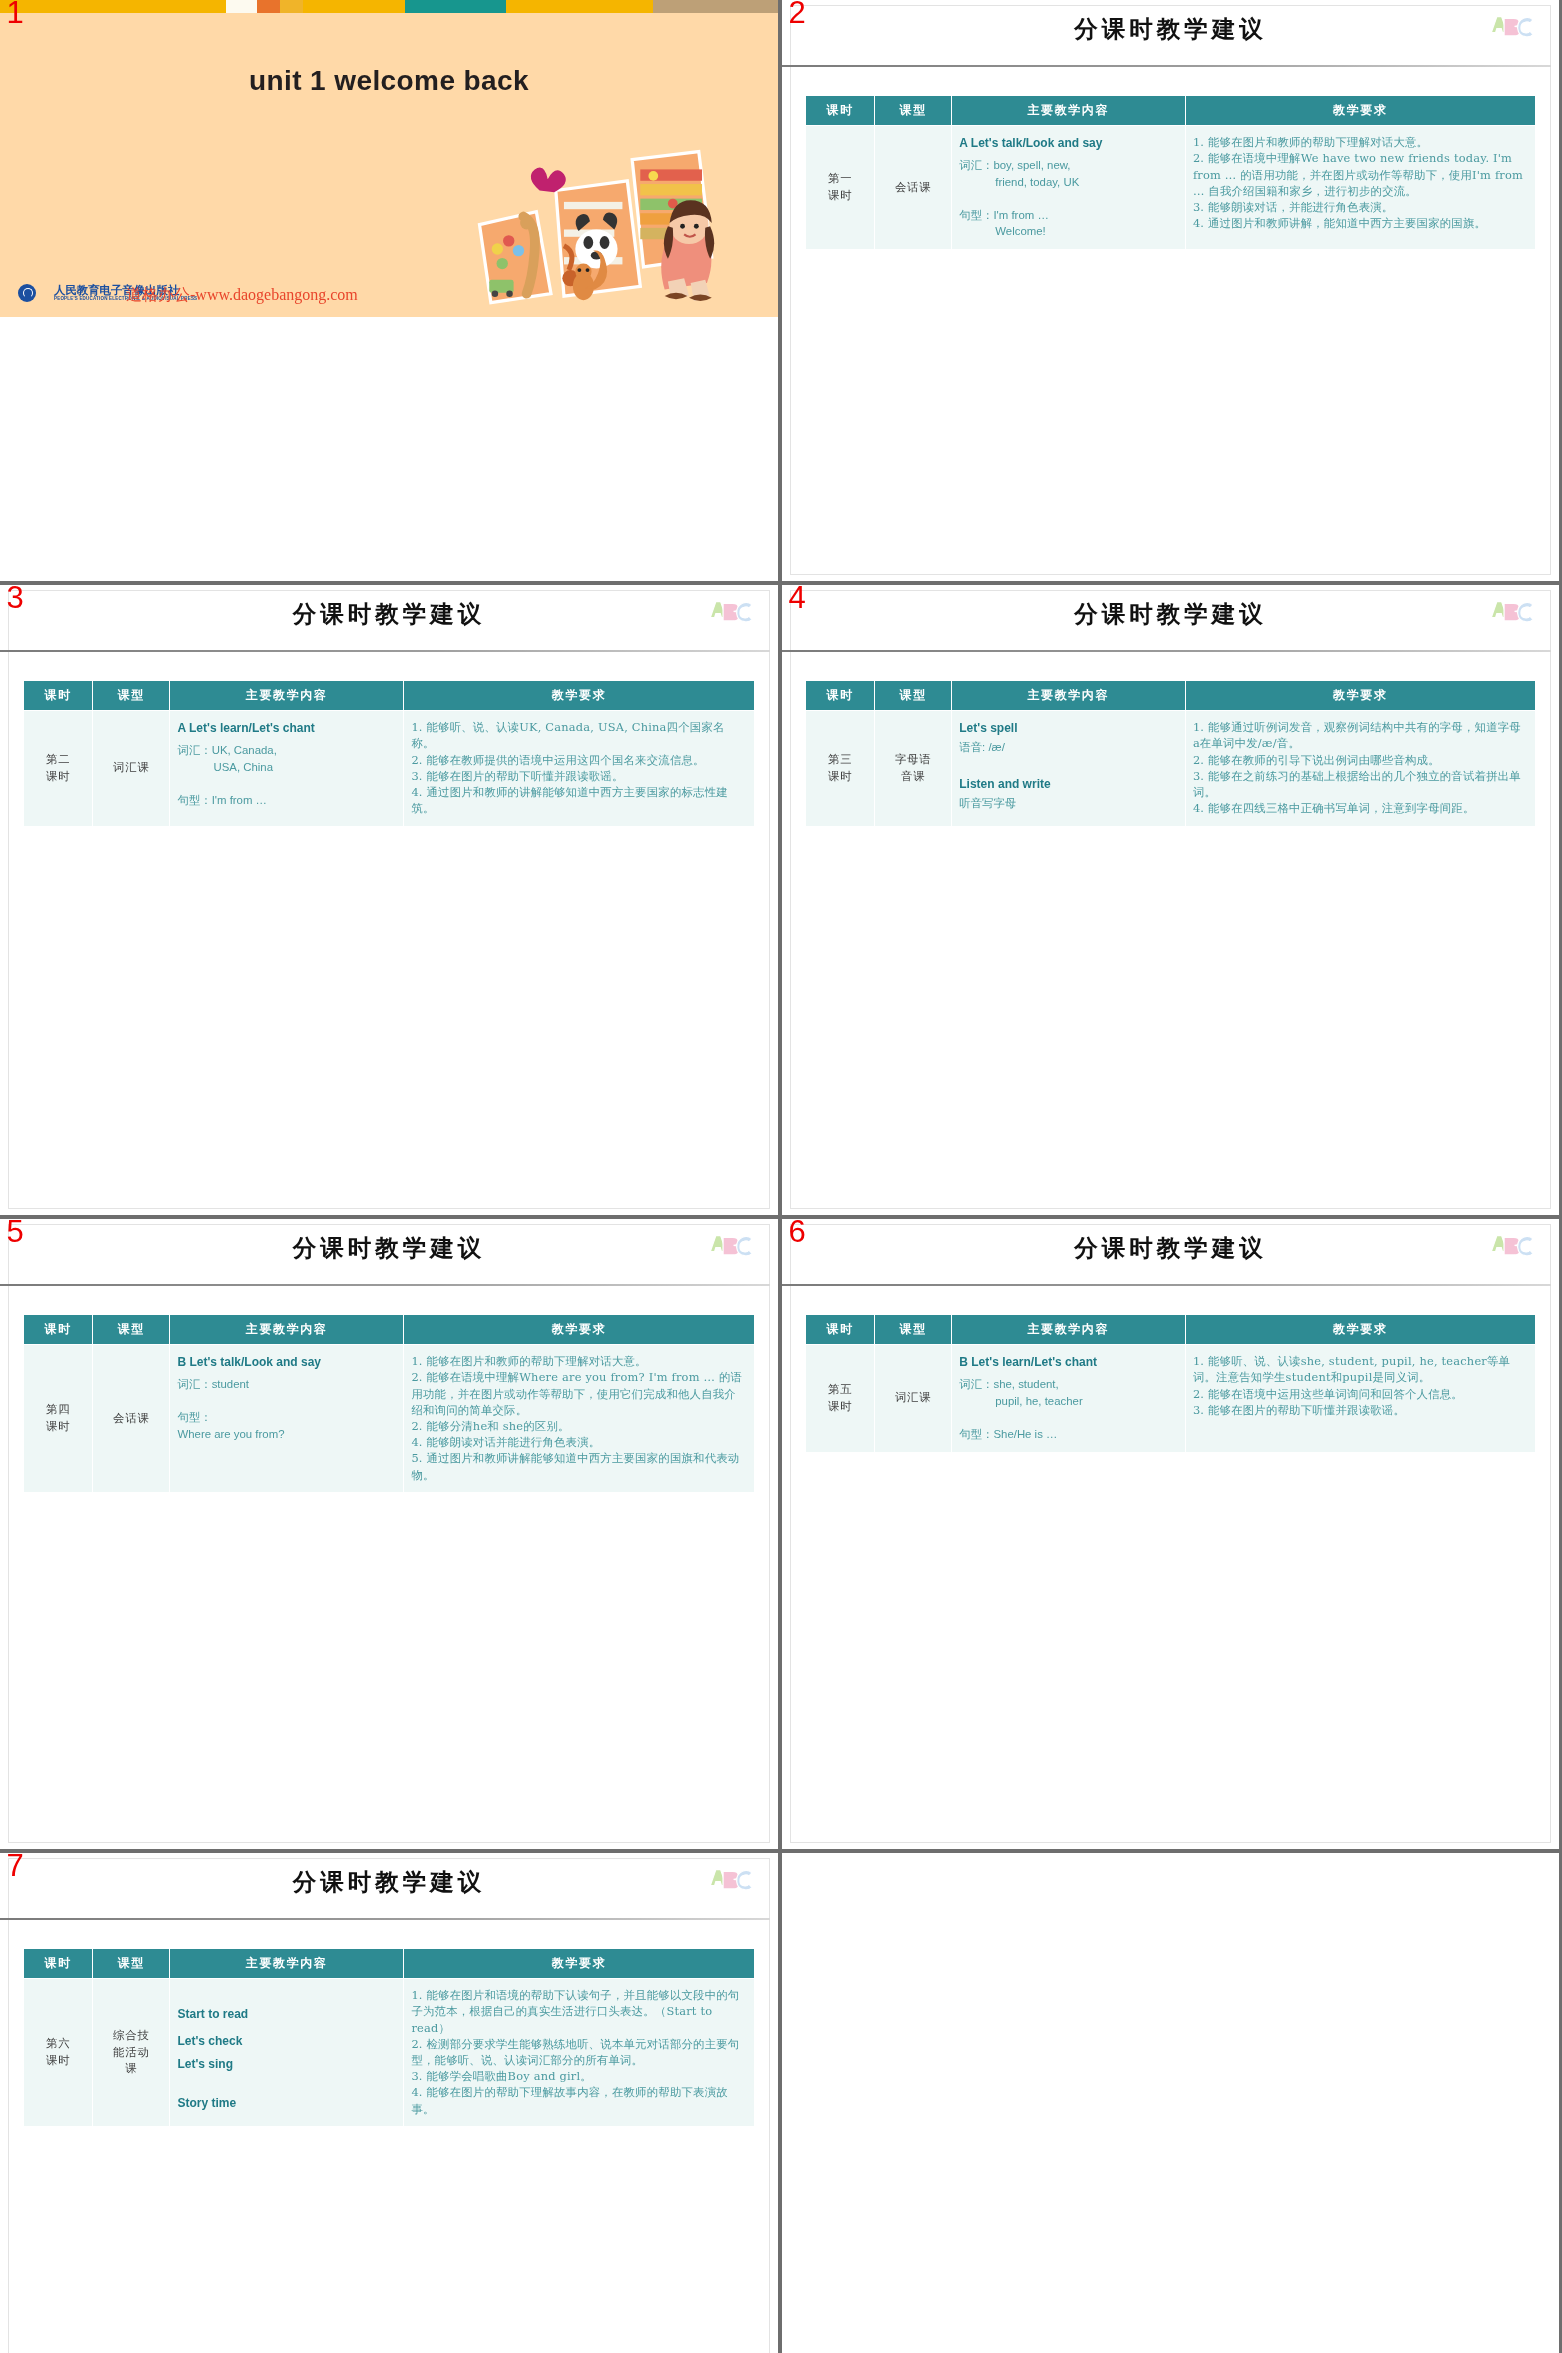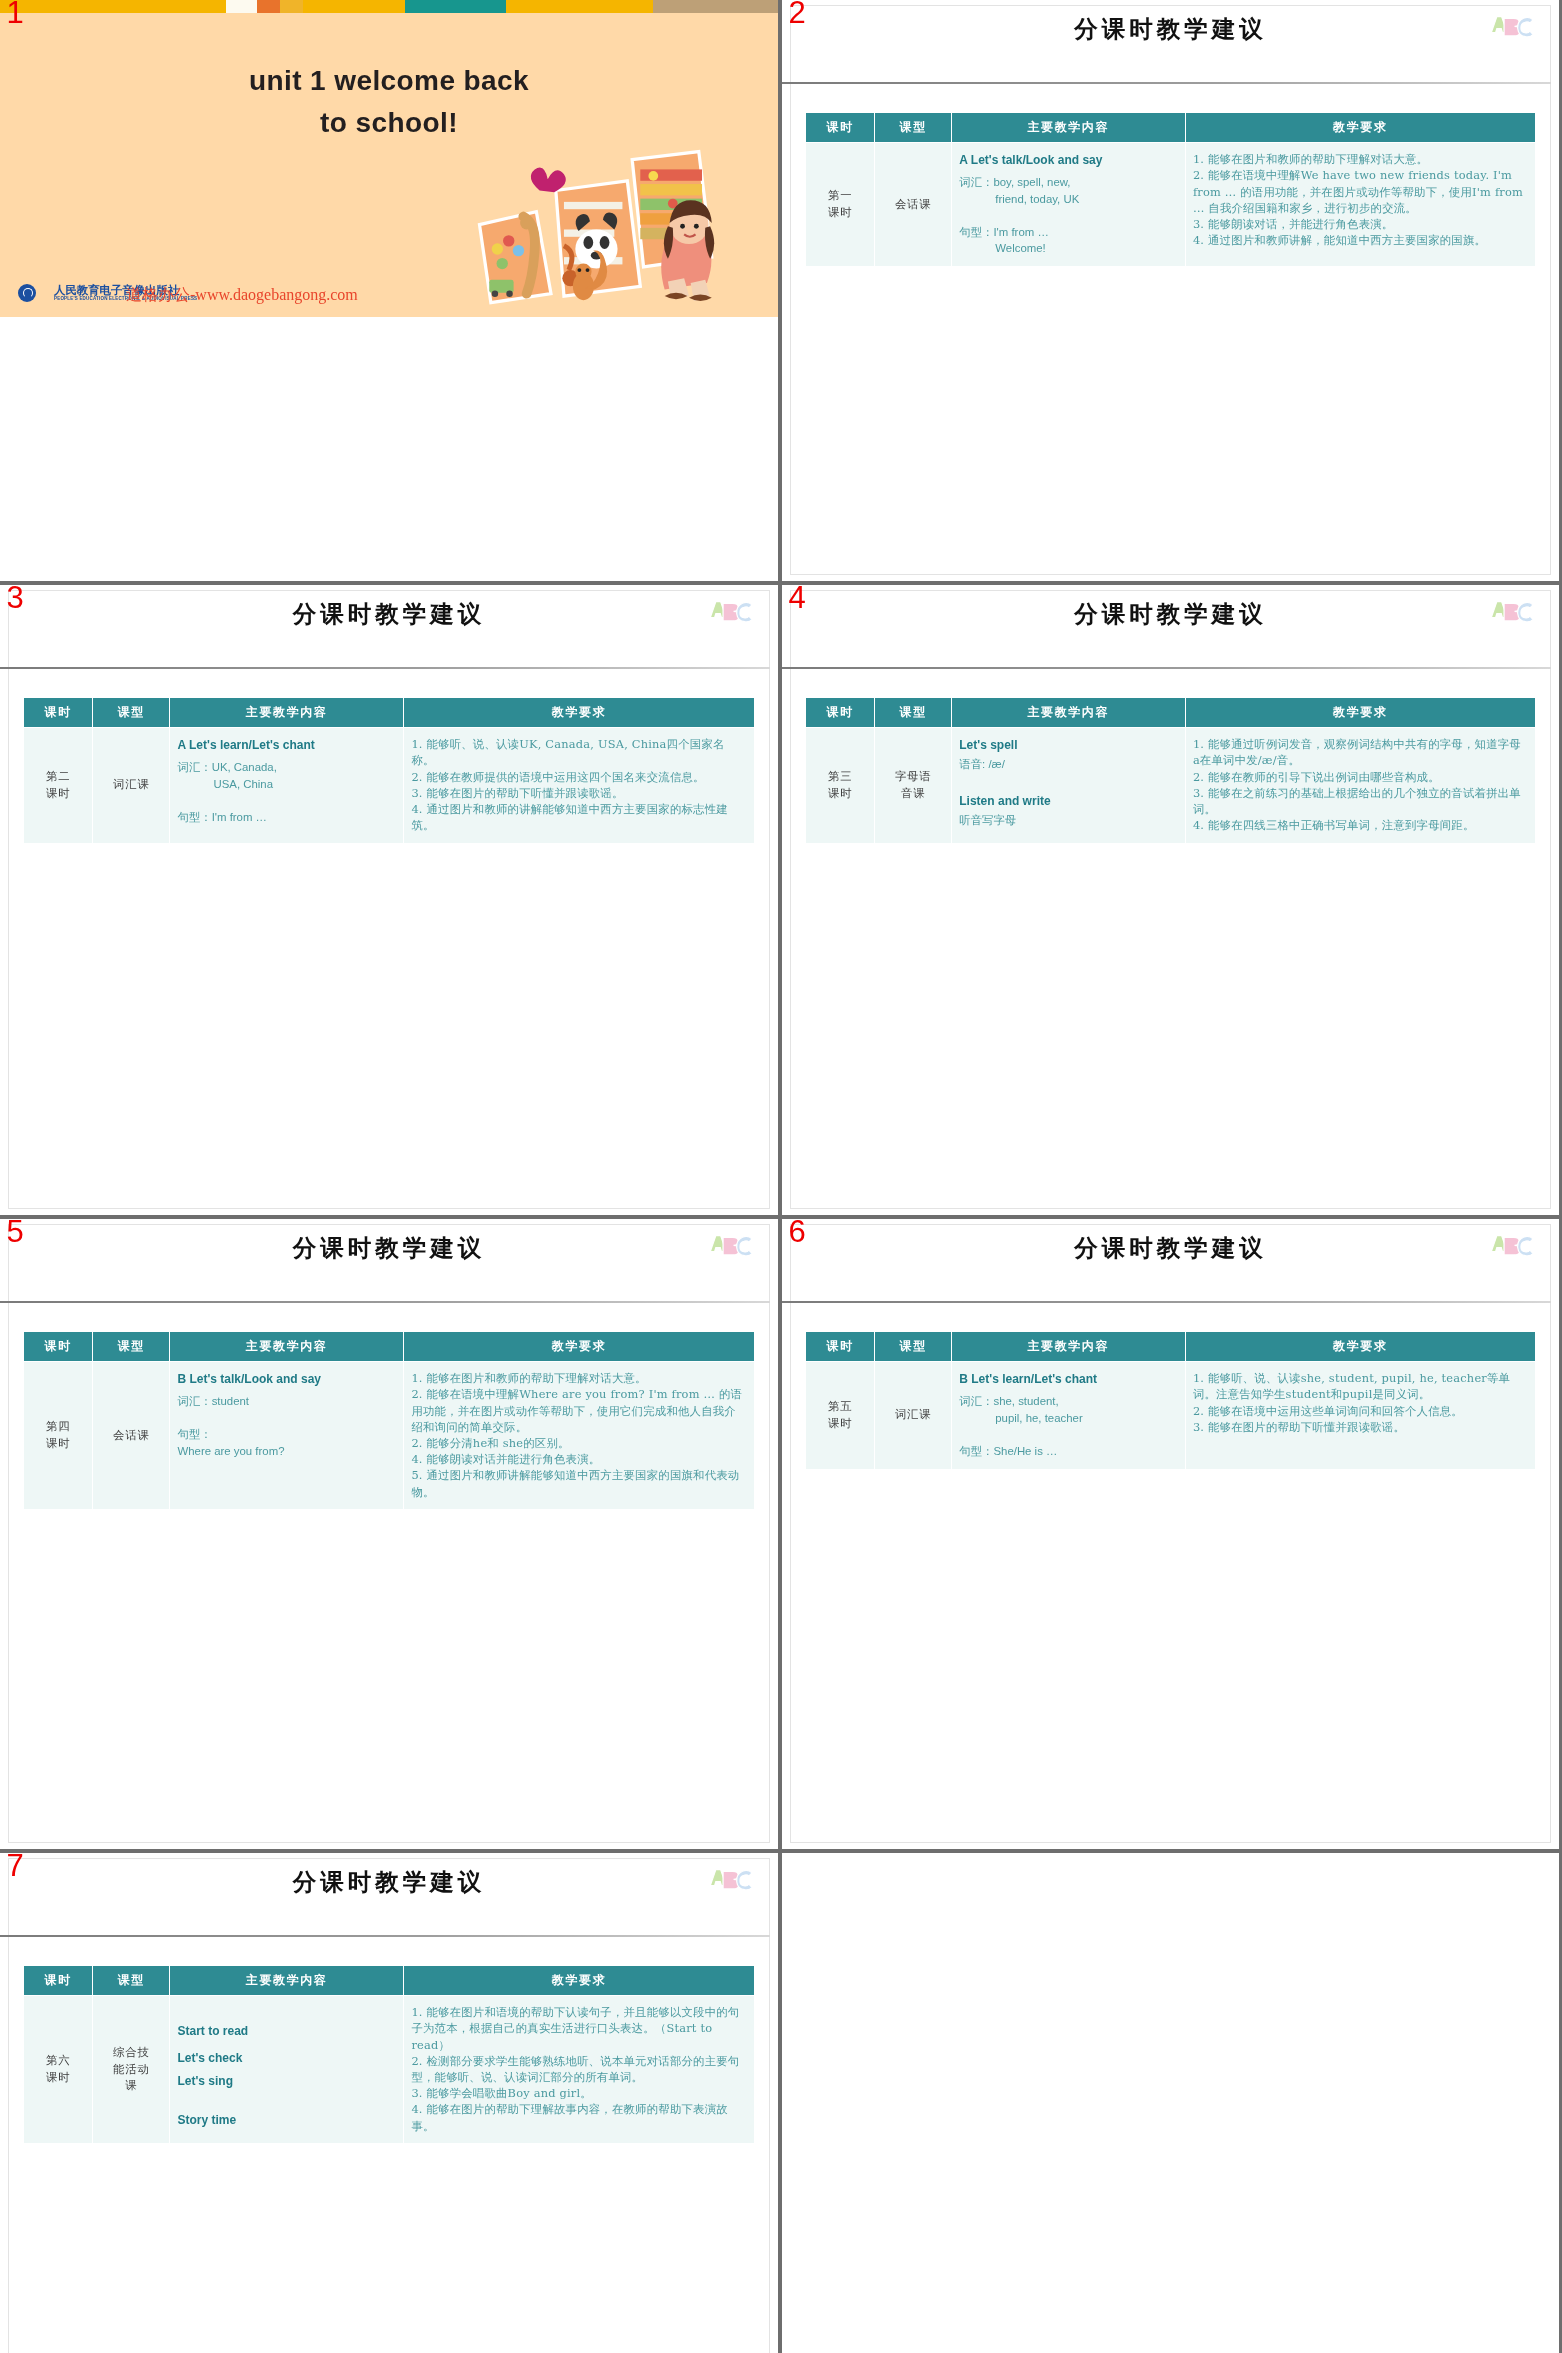--- a/index.html
+++ b/index.html
@@ -114,21 +114,21 @@
     height:100%;
   }
   .cs .frame{
     position:absolute;
     left:8px;right:8px;top:4.9px;bottom:6.5px;
     border:0.8px solid #e3e3e3;
     pointer-events:none;
   }
   .cs .head{
     position:relative;
-    height:84px;
+    height:67px;
   }
   .cs .head .htitle{
     position:absolute;
     left:0;right:0;top:13px;
     text-align:center;
     font-family:"DejaVu Serif","Liberation Serif",serif;
     font-weight:700;
     font-size:23.5px;
     letter-spacing:4px;
     color:#111111;
@@ -234,21 +234,20 @@
         <i style="background:#f0b429;width:3%"></i>
         <i style="background:#f5b500;width:13%"></i>
         <i style="background:#17968e;width:13%"></i>
         <i style="background:#f5b500;width:19%"></i>
         <i style="background:#bda077;width:16%"></i>
       </div>
       <div class="slideno">1</div>
 
       <div class="title">
         <div>unit 1  welcome back</div>
-        <div>to school!</div>
       </div>
 
       <svg class="art" viewBox="0 0 330 220">
         <g>
 
           <polygon points="8,120 78,104 96,205 22,216" fill="#f6a96e" stroke="#ffffff" stroke-width="4"></polygon>
           <circle cx="30" cy="150" r="7" fill="#f0d24a"></circle>
             <circle cx="44" cy="140" r="7" fill="#e0584f"></circle>
           <circle cx="56" cy="152" r="7" fill="#7cc0e8"></circle>
             <circle cx="36" cy="168" r="7" fill="#8ec26a"></circle>

